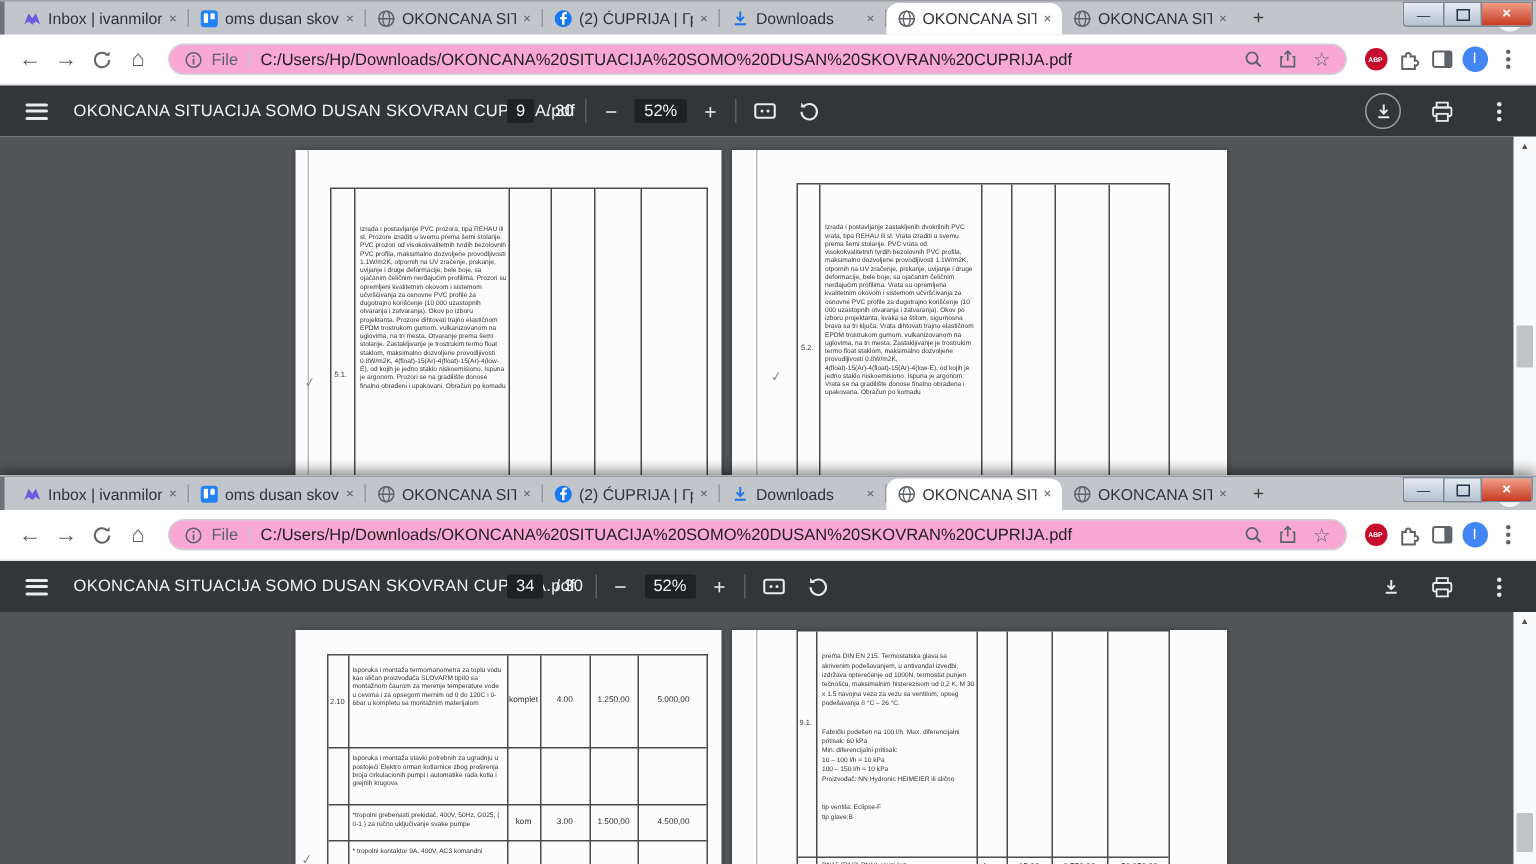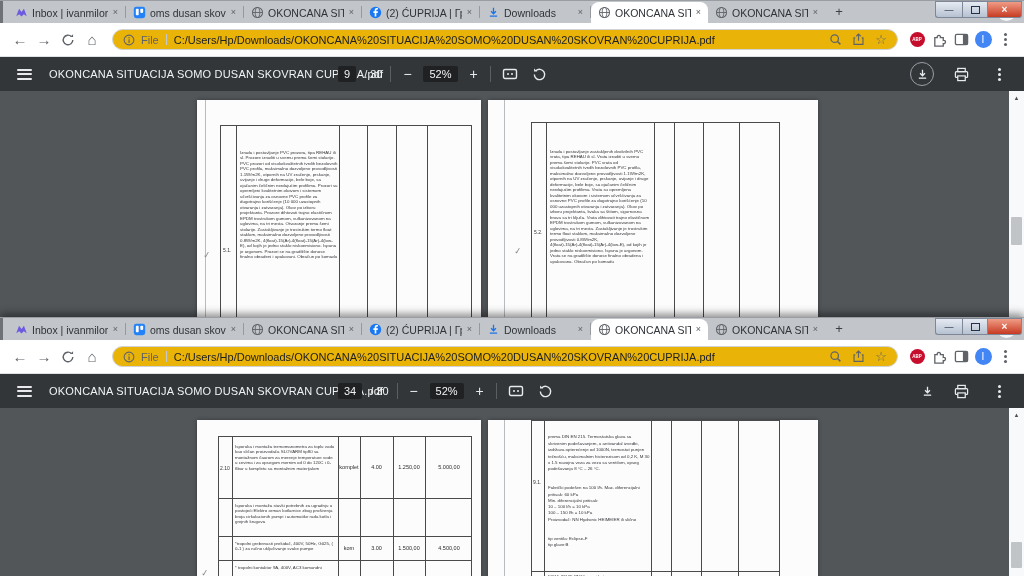--- a/index.html
+++ b/index.html
@@ -30,21 +30,21 @@
   .wc.min{width:27px;background:linear-gradient(#e6ebf2,#b6c1d1);border-radius:0 0 0 3px;border-right:none;}
   .wc.max{width:26px;background:linear-gradient(#e6ebf2,#b6c1d1);}
   .restore-glyph{width:7px;height:6px;border:1px solid #243247;display:block;}
   .wc.close{width:34px;background:linear-gradient(#f09c86,#c73a22);color:#fff;font-size:10px;
     border-radius:0 0 3px 0;border-left:none;font-weight:bold;}
   
   .toolbar{height:34px;background:#fff;display:flex;align-items:center;padding:0 8px;
     box-sizing:border-box;border-bottom:1px solid #e0e2e5;}
   .nav-icon{width:24px;height:24px;display:flex;align-items:center;justify-content:center;
     font-size:15px;color:#5f6368;flex:0 0 auto;}
-  .omnibox{flex:1 1 auto;height:21px;background:#eab308;border:1px solid #cfd3d8;border-radius:12px;
+  .omnibox{flex:1 1 auto;height:21px;background:#f9a8d4;border:1px solid #cfd3d8;border-radius:12px;
     margin:0 8px;display:flex;align-items:center;padding:0 10px;box-sizing:border-box;min-width:0;}
   .info-icon{flex:0 0 auto;margin-right:6px;display:flex;}
   .scheme{font-size:11px;color:#5f6368;flex:0 0 auto;}
   .scheme-sep{width:1px;height:11px;background:#c4c7cb;margin:0 7px;flex:0 0 auto;}
   .url{font-size:11px;color:#202124;white-space:nowrap;overflow:hidden;flex:1 1 auto;min-width:0;}
   .omni-right{display:flex;align-items:center;gap:10px;flex:0 0 auto;margin-left:8px;}
   .star{font-size:13px;color:#5f6368;line-height:13px;}
   .ext-icon{width:22px;height:22px;display:flex;align-items:center;justify-content:center;flex:0 0 auto;}
   .abp-badge{width:15px;height:15px;border-radius:50%;background:#c70d2c;color:#fff;font-size:4.5px;
     font-weight:bold;display:flex;align-items:center;justify-content:center;}

